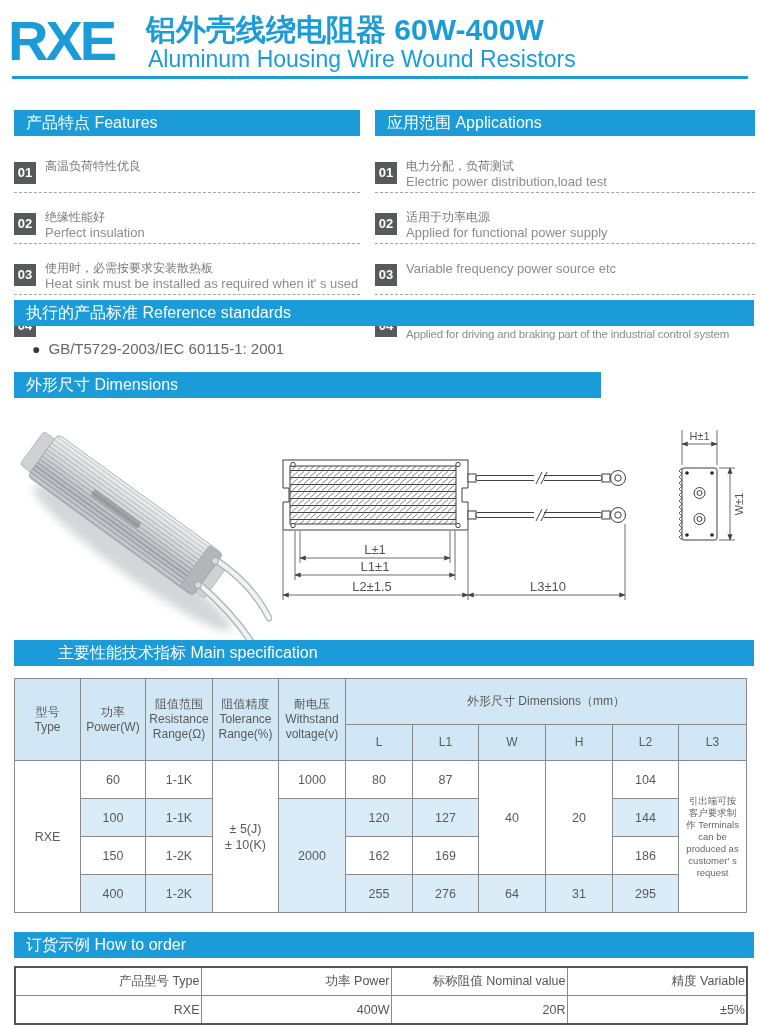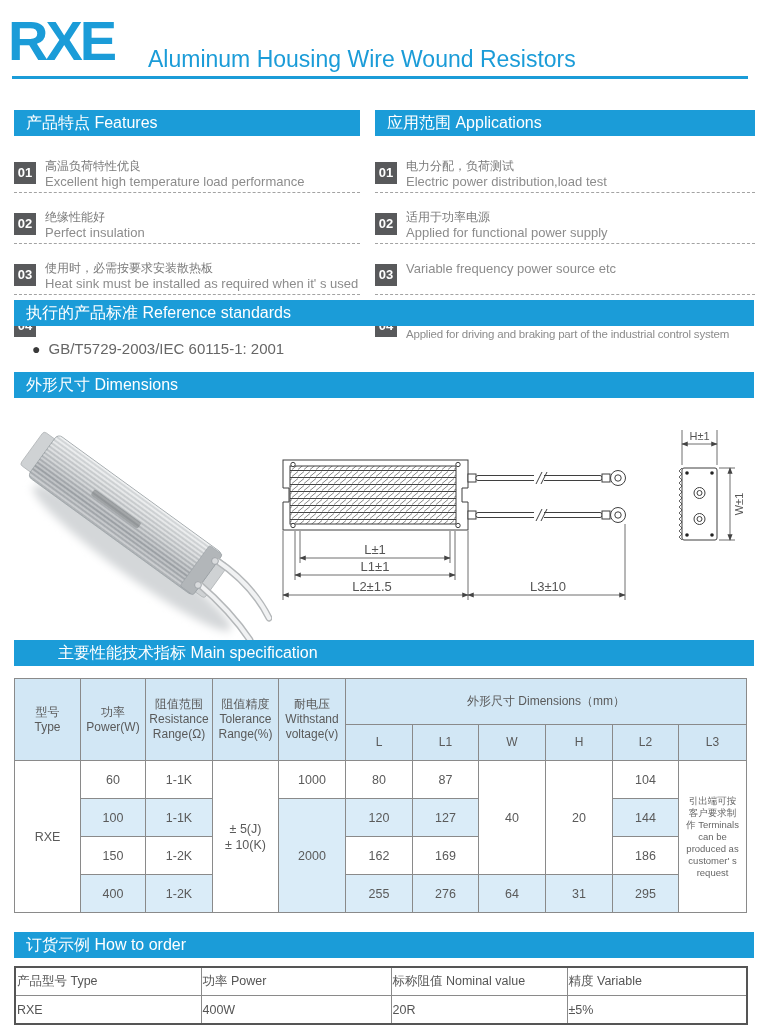--- a/index.html
+++ b/index.html
@@ -12,21 +12,21 @@
   .title-cn{position:absolute;left:146px;top:10px;font-size:30px;font-weight:bold;color:#1b9cd8;}
   .title-en{position:absolute;left:148px;top:46px;font-size:23px;color:#1b9cd8;}
   .header-rule{position:absolute;left:12px;top:76px;width:736px;height:3px;background:#1b9cd8;}
 
   
   .bar{position:absolute;height:26px;background:#1b9cd8;color:#fff;font-size:16px;
        line-height:26px;padding-left:12px;box-sizing:border-box;white-space:nowrap;}
   .bar-features{left:14px;top:110px;width:346px;}
   .bar-applications{left:375px;top:110px;width:380px;}
   .bar-standards{left:14px;top:300px;width:740px;}
-  .bar-dimensions{left:14px;top:372px;width:740px;}
+  .bar-dimensions{left:14px;top:372px;width:587px;}
   .bar-spec{left:14px;top:640px;width:740px;padding-left:44px;}
   .bar-order{left:14px;top:932px;width:740px;}
 
   
   .flist{position:absolute;}
   .flist-features{left:14px;top:142px;width:346px;}
   .flist-applications{left:375px;top:142px;width:380px;}
   .fitem{position:relative;height:34px;padding:1px 0 0 0;border-bottom:1.5px dashed #a3a3a3;margin-top:15px;}
   .fitem.last{border-bottom:none;}
   .fnum{position:absolute;left:0;top:5px;width:22px;height:22px;background:#58595b;color:#fff;
@@ -56,43 +56,43 @@
   .spec-table thead tr:first-child{height:46px;}
   .spec-table thead tr:last-child{height:36px;}
   .spec-table tbody tr{height:38px;}
   .spec-table tbody td{font-size:12.5px;background:#fff;white-space:pre-line;line-height:16px;}
   .spec-table tbody td.blue{background:#daecf8;}
   .spec-table td.note{font-size:9.5px;line-height:12px;color:#666;padding:2px 6px;}
 
   
   .order-table{position:absolute;left:14px;top:966px;width:732px;border-collapse:collapse;
                table-layout:fixed;border:2px solid #555;}
-  .order-table th,.order-table td{border:1px solid #8a8a8a;text-align:left;vertical-align:middle;
+  .order-table th,.order-table td{border:1px solid #8a8a8a;text-align:right;vertical-align:middle;
                background:#fff;margin-top:16px;}
   .order-table th{height:25px;font-size:12.5px;color:#555;font-weight:normal;}
   .order-table td{height:25px;font-size:12.5px;color:#555;}
 </style>
 </head>
 <body>
 
 <div class="page">
 
   <div class="logo">RXE</div>
+  <div class="title-cn">铝外壳线绕电阻器 60W-400W</div>
   <div class="title-en">Aluminum Housing Wire Wound Resistors</div>
   <div class="header-rule"></div>
 
   <div class="bar bar-applications">应用范围 Applications</div>
   <div class="bar bar-features">产品特点 Features</div>
 
   <div class="flist flist-features">
     <div class="fitem">
       <div class="fnum">01</div>
       <div class="ftxt">
           <div class="fcn">高温负荷特性优良</div>
-      <div class="fen">Excellent high temperature load performance</div>
         </div>
     </div>
     <div class="fitem">
       <div class="fnum">02</div>
       <div class="ftxt">
           <div class="fcn">绝缘性能好</div>
       <div class="fen">Perfect insulation</div>
         </div>
     </div>
     <div class="fitem">

